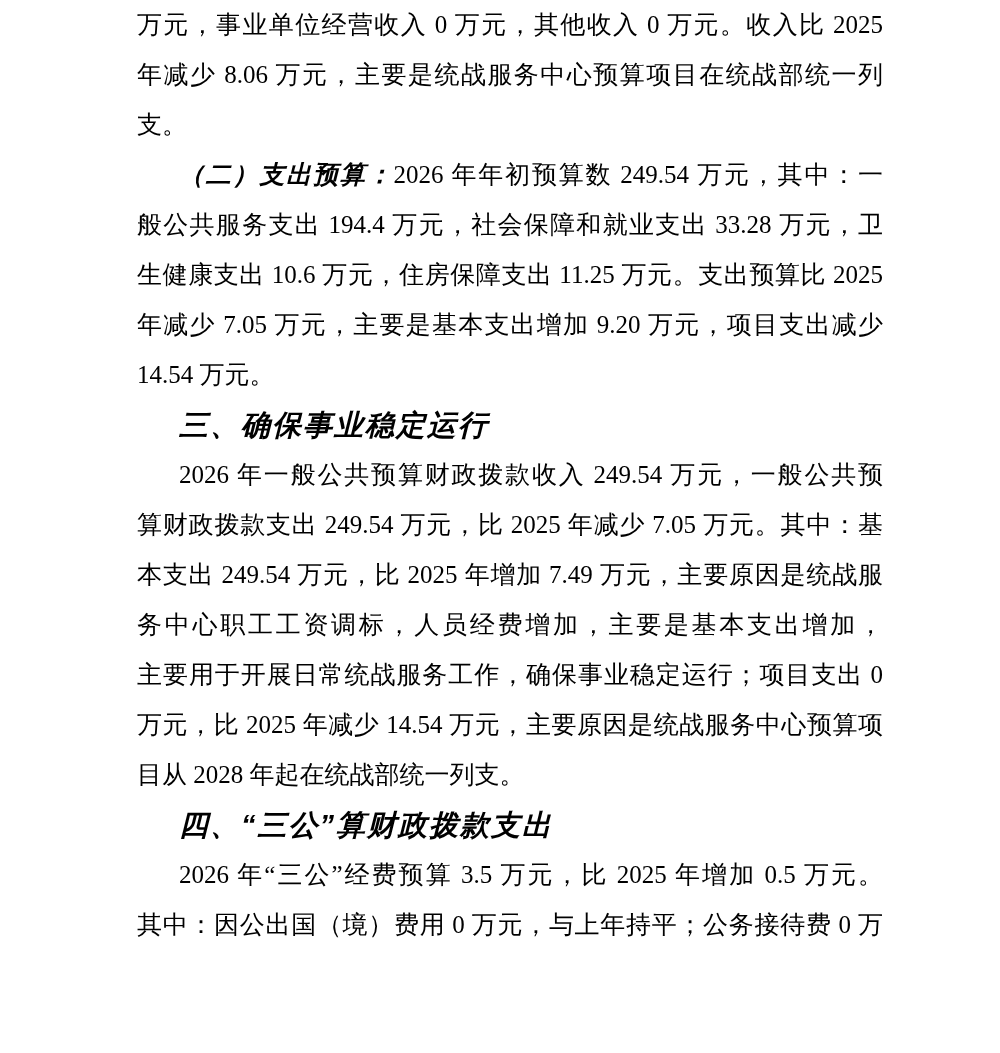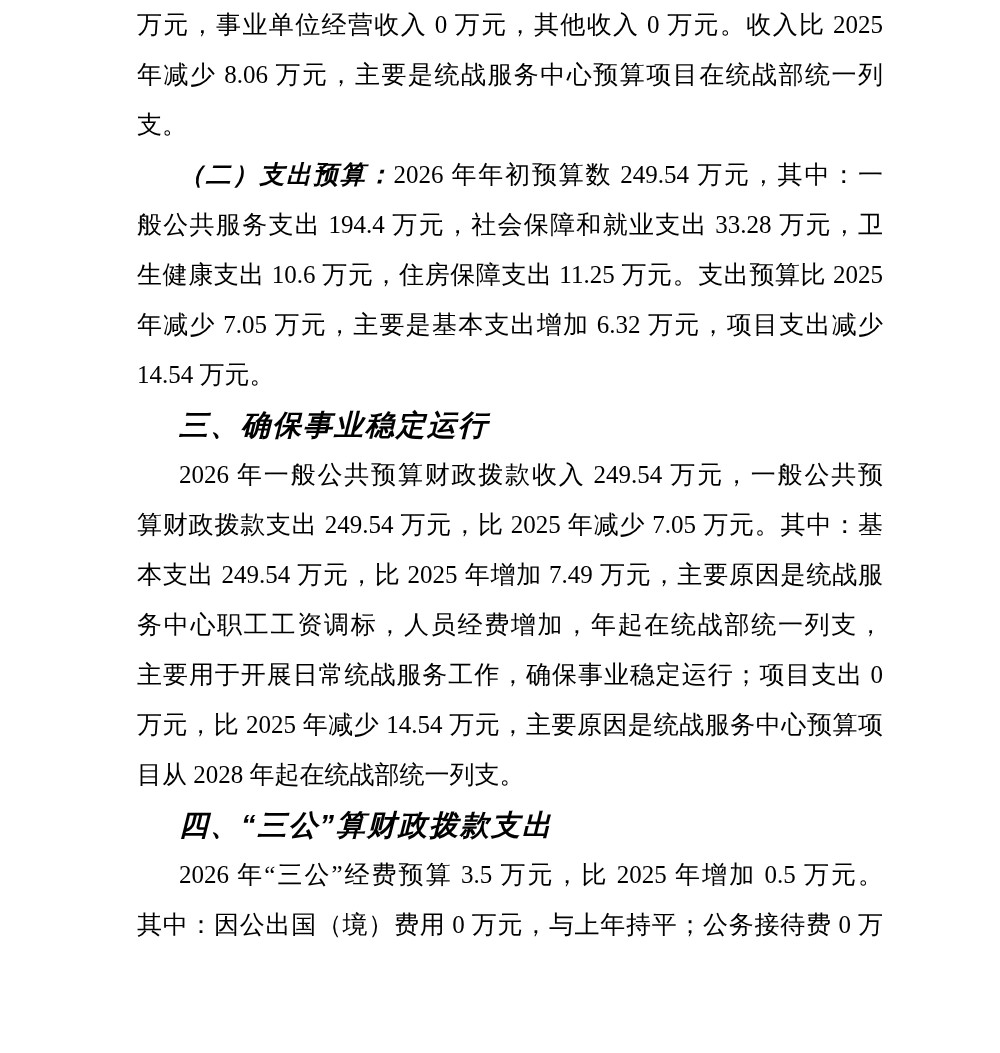--- a/index.html
+++ b/index.html
@@ -54,27 +54,27 @@
 <body style="background: rgb(255, 255, 255);">
 
 <div class="page">
   <div class="doc" style="color: rgb(0, 0, 0);">
       <div class="line justify"><span class="run">万元，事业单位经营收入 0 万元，其他收入 0 万元。收入比 2025</span></div>
       <div class="line justify"><span class="run">年减少 8.06 万元，主要是统战服务中心预算项目在统战部统一列</span></div>
       <div class="line"><span class="run">支。</span></div>
       <div class="line indent justify"><span class="run bold">（二）支出预算：</span><span class="run">2026 年年初预算数 249.54 万元，其中：一</span></div>
       <div class="line justify"><span class="run">般公共服务支出 194.4 万元，社会保障和就业支出 33.28 万元，卫</span></div>
       <div class="line justify"><span class="run">生健康支出 10.6 万元，住房保障支出 11.25 万元。支出预算比 2025</span></div>
-      <div class="line justify"><span class="run">年减少 7.05 万元，主要是基本支出增加 6.32 万元，项目支出减少</span></div>
+      <div class="line justify"><span class="run">年减少 7.05 万元，主要是基本支出增加 9.20 万元，项目支出减少</span></div>
       <div class="line"><span class="run">14.54 万元。</span></div>
       <div class="line heading indent"><span class="run bold">三、确保事业稳定运行</span></div>
       <div class="line indent justify"><span class="run">2026 年一般公共预算财政拨款收入 249.54 万元，一般公共预</span></div>
       <div class="line justify"><span class="run">算财政拨款支出 249.54 万元，比 2025 年减少 7.05 万元。其中：基</span></div>
       <div class="line justify"><span class="run">本支出 249.54 万元，比 2025 年增加 7.49 万元，主要原因是统战服</span></div>
-      <div class="line justify"><span class="run">务中心职工工资调标，人员经费增加，年起在统战部统一列支，</span></div>
+      <div class="line justify"><span class="run">务中心职工工资调标，人员经费增加，主要是基本支出增加，</span></div>
       <div class="line justify"><span class="run">主要用于开展日常统战服务工作，确保事业稳定运行；项目支出 0</span></div>
       <div class="line justify"><span class="run">万元，比 2025 年减少 14.54 万元，主要原因是统战服务中心预算项</span></div>
       <div class="line"><span class="run">目从 2028 年起在统战部统一列支。</span></div>
       <div class="line heading indent"><span class="run bold">四、“三公”算财政拨款支出</span></div>
       <div class="line indent justify"><span class="run">2026 年“三公”经费预算 3.5 万元，比 2025 年增加 0.5 万元。</span></div>
       <div class="line justify"><span class="run">其中：因公出国（境）费用 0 万元，与上年持平；公务接待费 0 万</span></div>
     </div>
 </div>
 
 </body></html>

